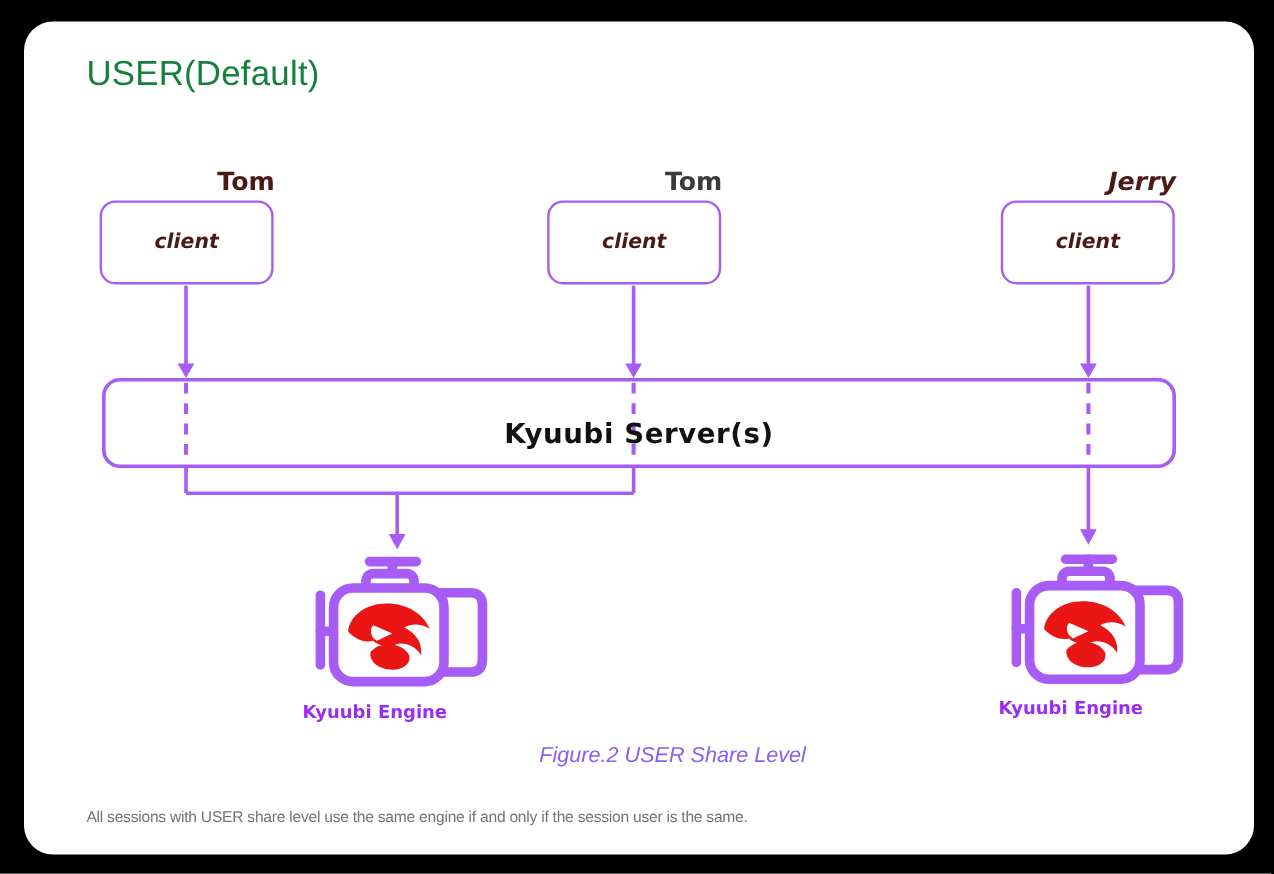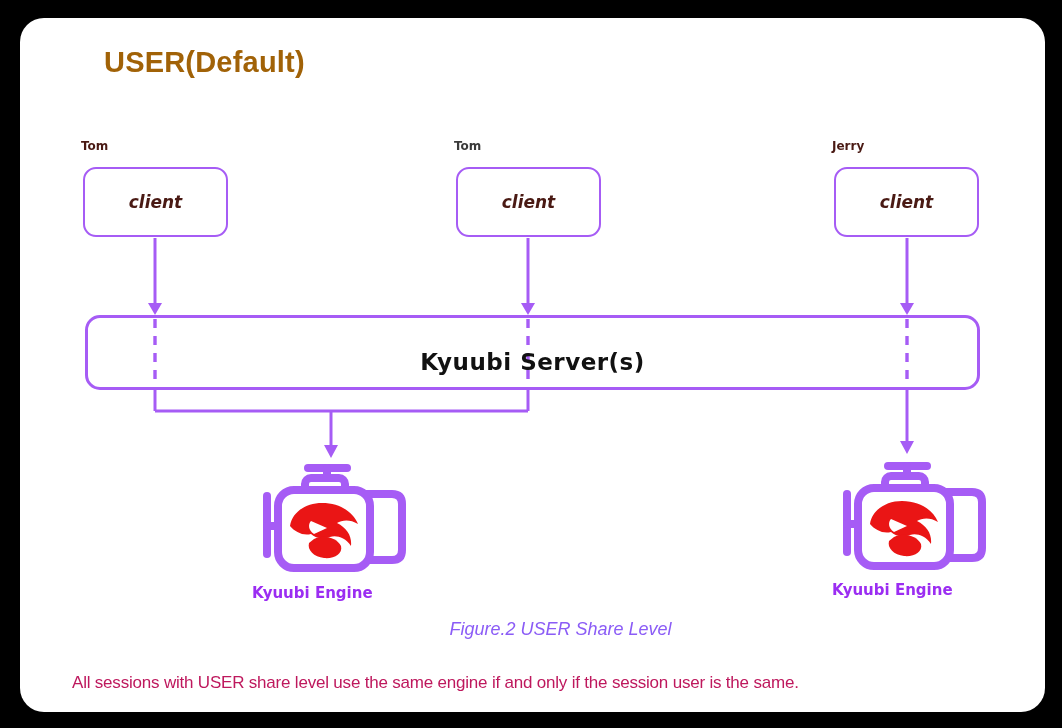--- a/index.html
+++ b/index.html
@@ -7,27 +7,26 @@
     width:1062px;height:728px;background:#000;overflow:hidden;
     font-family:"Liberation Sans", sans-serif;
     --purple:#a65cf5;--logo-red:#ea1515;--engine-label:#9b2df2;--maroon:#4a1a14;
   }
   .card{
     position:absolute;left:20px;top:18px;width:1025px;height:694px;
     background:#fff;border-radius:24px;
   }
   .abs{position:absolute;}
   .page-title{
-    left:52px;top:28px;font-size:29px;font-weight:700;color:#a16207;
+    left:52px;top:28px;font-size:29px;font-weight:400;color:#15803d;
     letter-spacing:.2px;
-    margin-left:32px;
   }
   
   .dtext{font-family:"DejaVu Sans", sans-serif;font-weight:bold;}
-  .user-label{width:148px;text-align:left;font-size:12px;top:121px;z-index:4;}
+  .user-label{width:148px;text-align:right;font-size:21px;top:121px;z-index:4;}
   .client-box{
     width:145px;height:70px;top:149px;border:2.5px solid var(--purple);
     border-radius:13px;background:#fff;display:flex;align-items:center;justify-content:center;
     z-index:1;box-sizing:border-box;font-style:italic;
   }
   .client-text{font-size:17px;color:var(--maroon);}
   .server-box{
     left:65px;top:297px;width:895px;height:75px;border:3px solid var(--purple);
     border-radius:15px;background:#fff;z-index:1;box-sizing:border-box;
   }
@@ -36,33 +35,33 @@
     font-size:23px;color:#111;z-index:3;letter-spacing:.5px;
   }
   .connector-layer{left:0;top:0;z-index:2;pointer-events:none;}
   .engine{z-index:2;}
   .engine-label{width:168px;text-align:left;font-size:15px;color:var(--engine-label);z-index:3;}
   .caption{
     left:0;top:601px;width:100%;text-align:center;font-size:18px;font-style:italic;
     font-weight:500;color:#8b5cf6;padding-left:28px;
   }
   .footer-text{
-    left:52px;top:655px;width:940px;font-size:17px;color:#be185d;letter-spacing:-0.2px;
+    left:52px;top:655px;width:940px;font-size:13px;color:#737373;letter-spacing:-0.2px;
   }
 </style>
 </head>
 <body style="--purple: #a65cf5; --engine-label: #9b2df2; --logo-red: #ea1515; --maroon: #4a1a14;">
 
 <div class="card">
 
   <div class="abs page-title">USER(Default)</div>
 
   <div class="abs dtext user-label" style="left: 61px; color: rgb(74, 26, 20);">Tom</div>
   <div class="abs dtext user-label" style="left: 434px; color: rgb(58, 58, 58);">Tom</div>
-  <div class="abs dtext user-label" style="left: 812px; color: rgb(74, 26, 20);">Jerry</div>
+  <div class="abs dtext user-label" style="left: 812px; color: rgb(74, 26, 20); font-style: italic;">Jerry</div>
 
   <div class="abs client-box" style="left:63px;">
     <span class="dtext client-text">client</span>
   </div>
   <div class="abs client-box" style="left:436px;">
     <span class="dtext client-text">client</span>
   </div>
   <div class="abs client-box" style="left:814px;">
     <span class="dtext client-text">client</span>
   </div>

